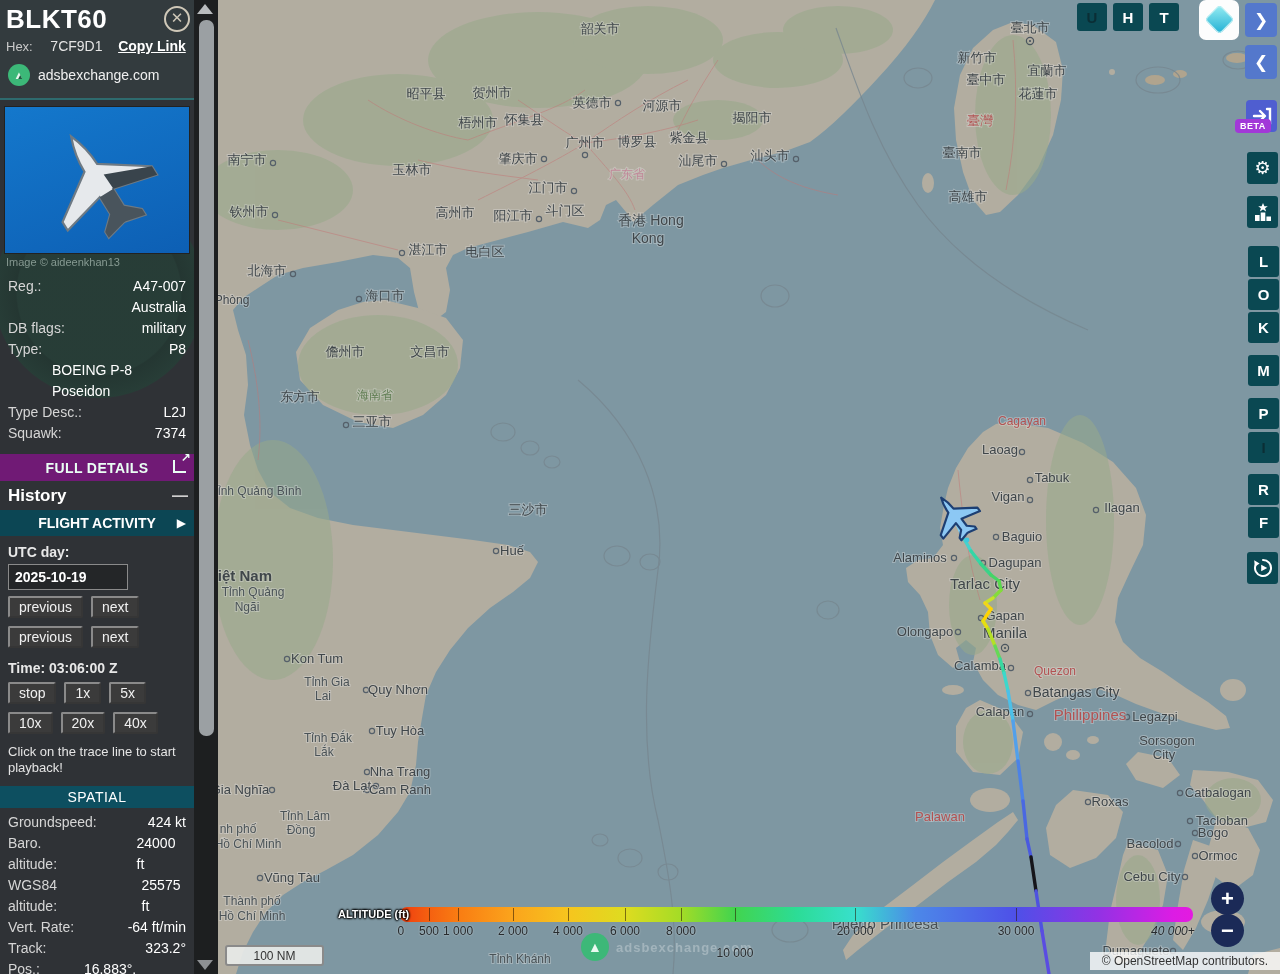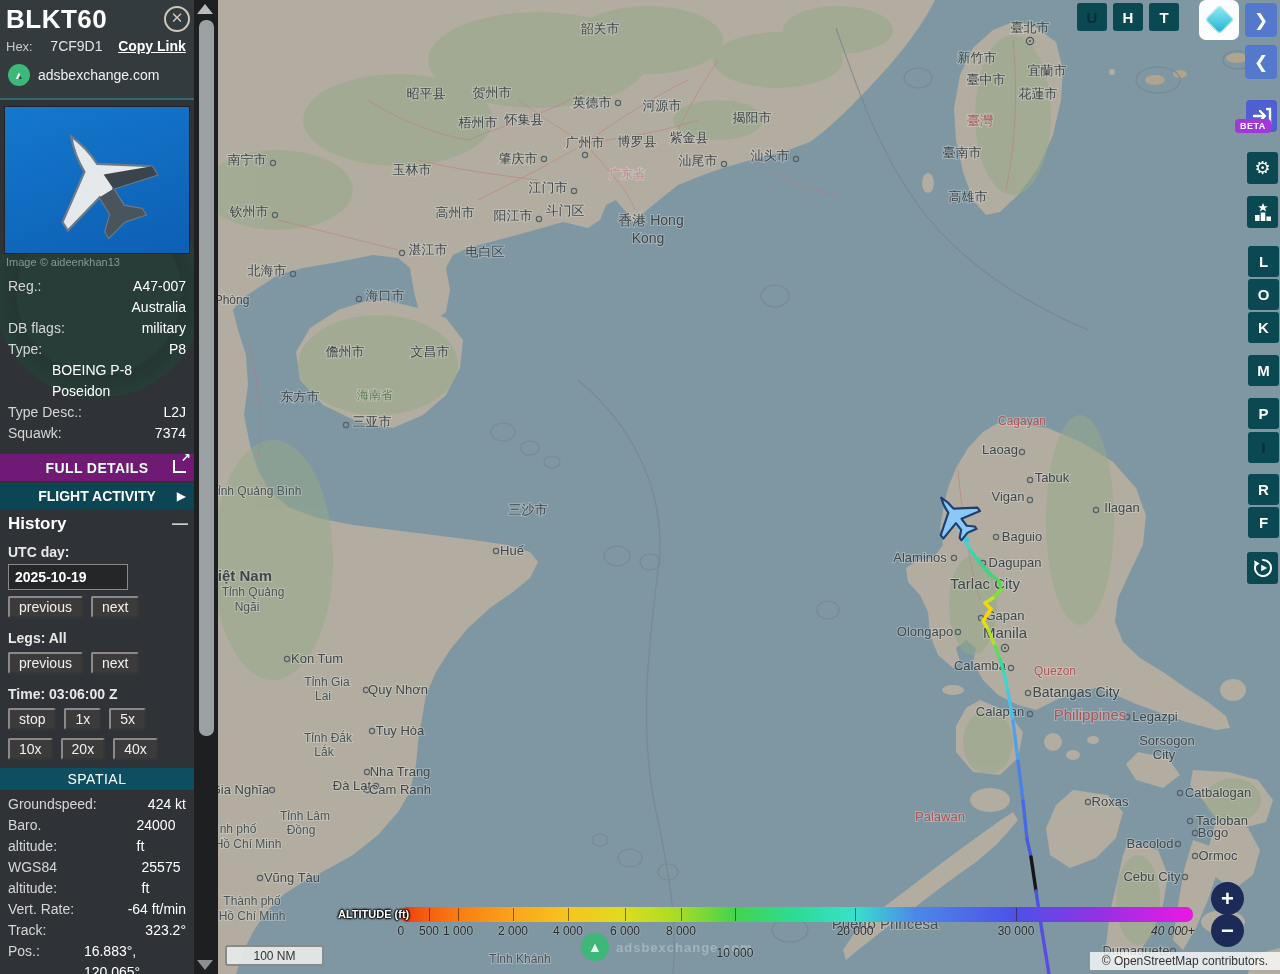--- a/index.html
+++ b/index.html
@@ -499,50 +499,50 @@
         </div>
         <div class="irow">
           <span class="lbl">Squawk:</span>
           <span class="val">7374</span>
         </div>
       </div>
   <div id="full-details">
     <span>FULL DETAILS</span>
     <span class="ext"></span>
   </div>
+  <div id="history-head">
+    <span id="history-title">History</span>
+    <span id="history-collapse">—</span>
+  </div>
   <div id="flight-activity">
     <span>FLIGHT ACTIVITY</span>
     <span class="arr">▶</span>
-  </div>
-  <div id="history-head">
-    <span id="history-title">History</span>
-    <span id="history-collapse">—</span>
   </div>
   <div class="sec-label">UTC day:</div>
   <input id="utc-input" value="2025-10-19" style="">
   <div class="btn-row" id="day-btn-row">
         <button class="pbtn">previous</button>
         <button class="pbtn">next</button>
       </div>
-  <div class="sec-label">Legs: All</div>
   <div class="btn-row" id="leg-btn-row">
         <button class="pbtn">previous</button>
         <button class="pbtn">next</button>
       </div>
   <div class="sec-label">Time: 03:06:00 Z</div>
   <div class="btn-row" id="speed-row-1">
         <button class="pbtn">stop</button>
         <button class="pbtn">1x</button>
         <button class="pbtn">5x</button>
       </div>
   <div class="btn-row" id="speed-row-2">
         <button class="pbtn">10x</button>
         <button class="pbtn">20x</button>
         <button class="pbtn">40x</button>
       </div>
+  <div id="hint">Click on the trace line to start playback!</div>
   <div class="teal-head">SPATIAL</div>
   <div id="spatial-rows">
         <div class="irow">
           <span class="lbl">Groundspeed:</span>
           <span class="val">424 kt</span>
         </div>
         <div class="irow">
           <span class="lbl">Baro. altitude:</span>
           <span class="val">24000 ft</span>
         </div>

